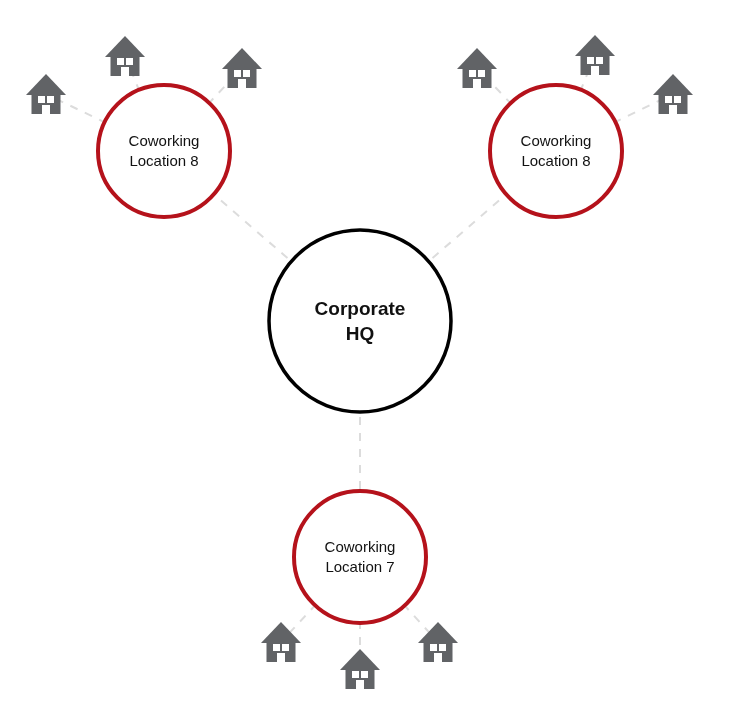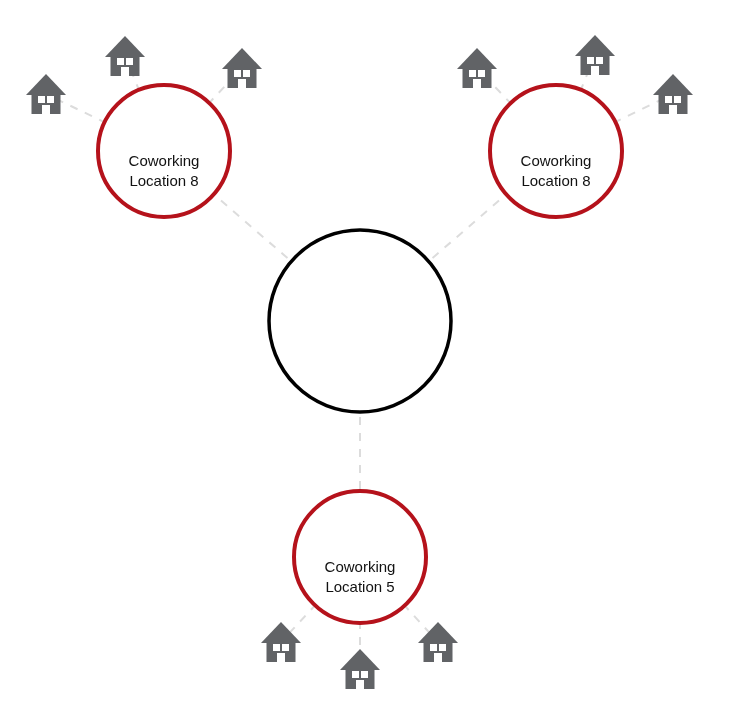--- a/index.html
+++ b/index.html
@@ -19,21 +19,20 @@
       left: 0; top: 0;
       width: 732px;
       height: 707px;
     }
     .node-label {
       position: absolute;
       text-align: center;
       color: #111111;
       transform: translate(-50%, -50%);
       white-space: nowrap;
-      margin-top: 20px;
     }
     .node-label.hub {
       font-weight: bold;
       font-size: 19px;
       line-height: 25px;
     }
     .node-label.spoke {
       font-size: 15px;
       line-height: 20px;
     }
@@ -98,25 +97,27 @@
     </g>
   <g id="circles">
       <circle cx="164" cy="151" r="66" fill="#ffffff" stroke="#b5121b" stroke-width="4"></circle>
       <circle cx="556" cy="151" r="66" fill="#ffffff" stroke="#b5121b" stroke-width="4"></circle>
       <circle cx="360" cy="557" r="66" fill="#ffffff" stroke="#b5121b" stroke-width="4"></circle>
       <circle cx="360" cy="321" r="91" fill="#ffffff" stroke="#000000" stroke-width="3.5"></circle>
     </g>
 </svg>
 
 <div class="node-label hub" id="hub-label" style="left: 360px; top: 321px;">
+  <span>Corporate</span>
+  <span>HQ</span>
 </div>
 <div class="node-label spoke" id="spoke-label-0" style="left: 164px; top: 151px;">
   <span>Coworking</span>
   <span>Location 8</span>
 </div>
 <div class="node-label spoke" id="spoke-label-1" style="left: 556px; top: 151px;">
   <span>Coworking</span>
   <span>Location 8</span>
 </div>
 <div class="node-label spoke" id="spoke-label-2" style="left: 360px; top: 557px;">
   <span>Coworking</span>
-  <span>Location 5</span>
+  <span>Location 7</span>
 </div>
 
 </body></html>

